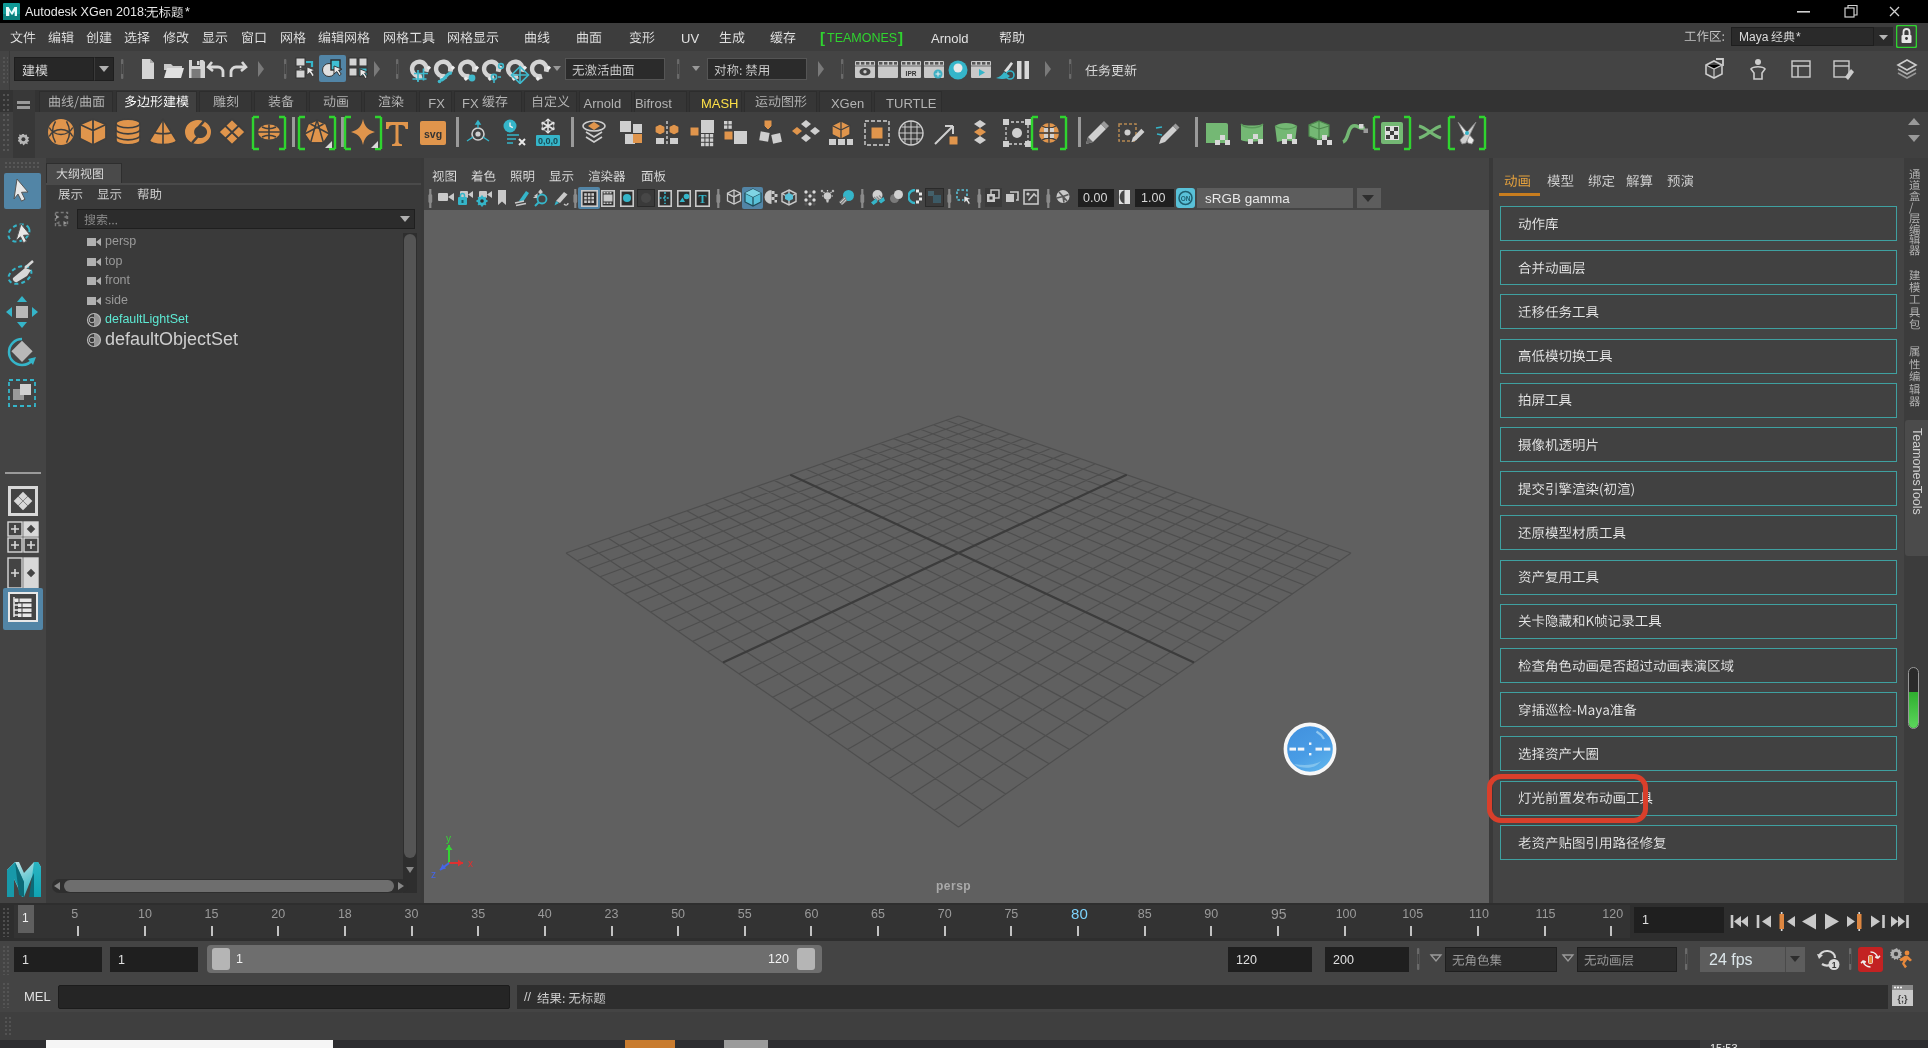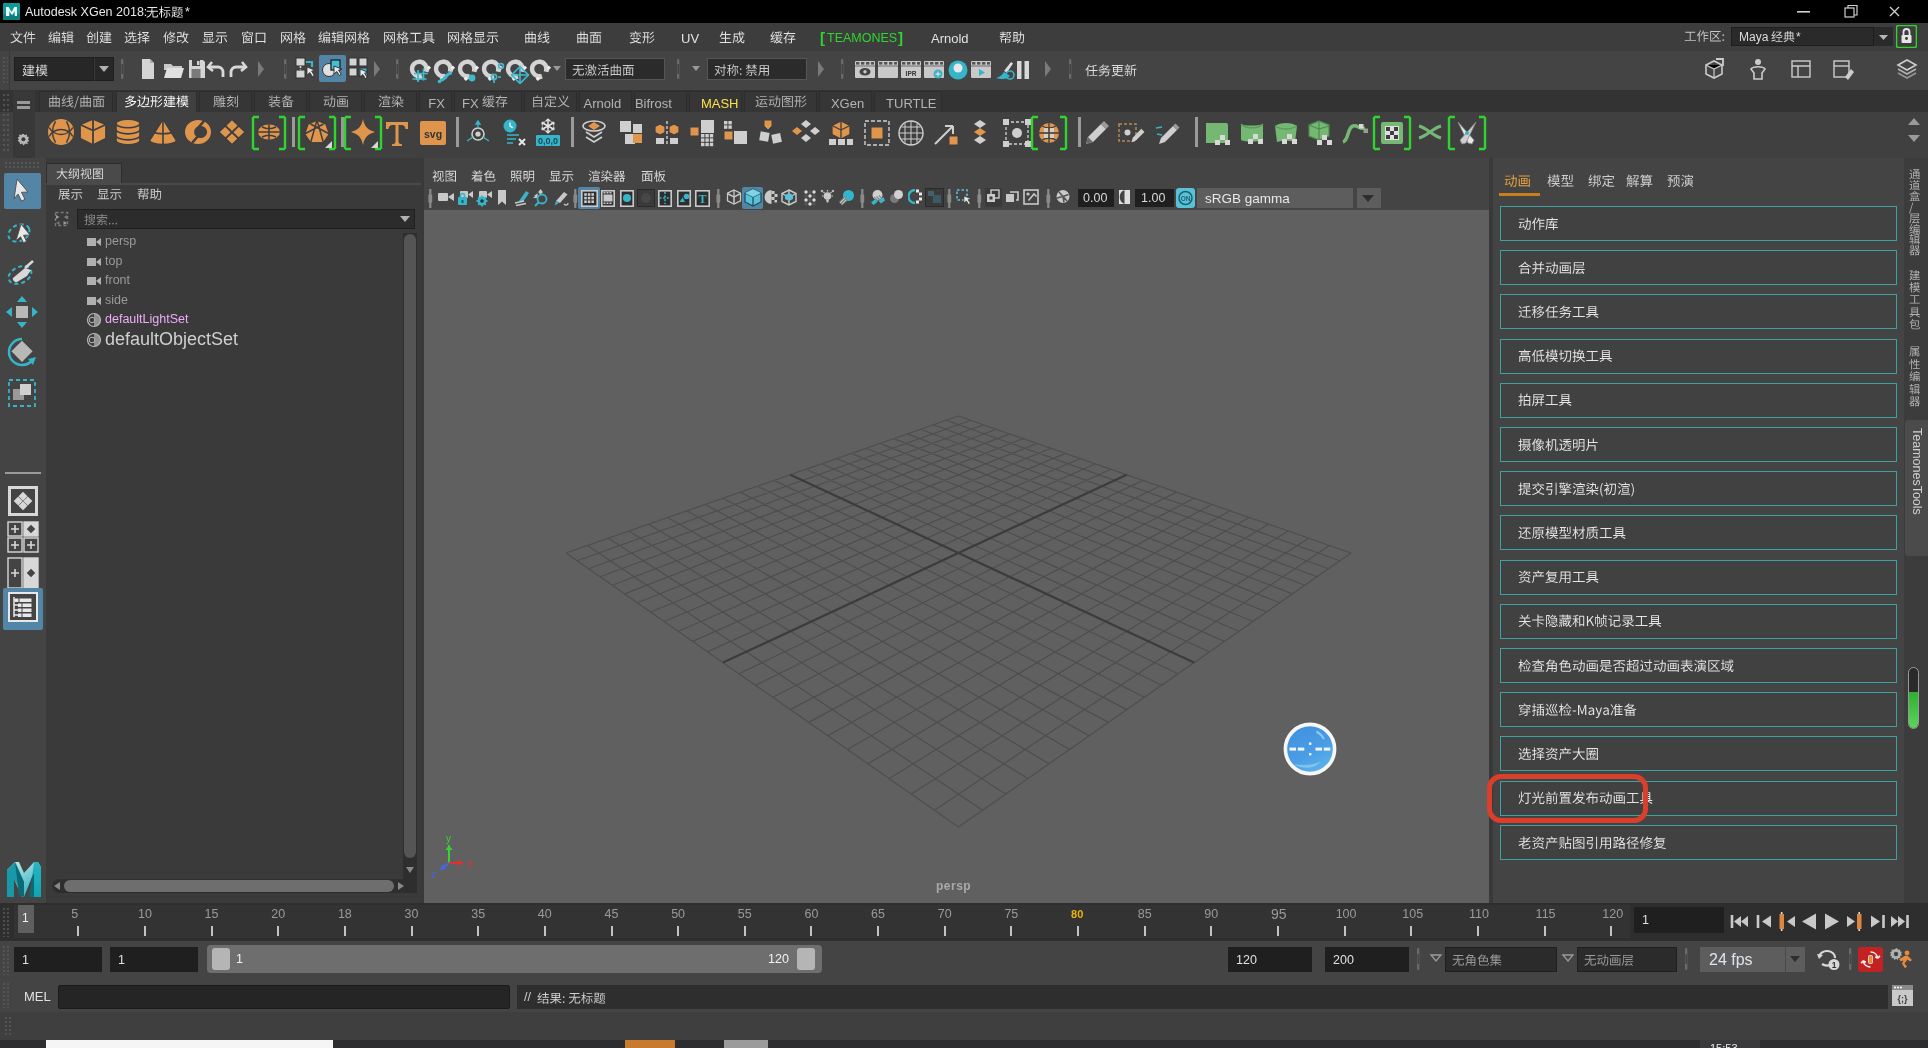--- a/index.html
+++ b/index.html
@@ -952,21 +952,21 @@
       <rect x="1" y="4" width="9" height="8"></rect>
       <path d="M10 8l5-4v8z"></path>
     </g>
   </svg>
 <div class="ab" style="left:105px;top:291.8px;font-size:12.5px;color:#9a9a9a;font-weight:normal;letter-spacing:0;white-space:nowrap;line-height:16.5px">side</div>
 <svg class="ab" style="left:86px;top:312.4px;" width="16" height="16" viewBox="0 0 16 16">
     <circle cx="8" cy="8" r="6.5" fill="none" stroke="#b8b8b8" stroke-width="1.2"></circle>
     <path d="M8 1.5a6.5 6.5 0 010 13z" fill="#b8b8b8" opacity="0.7"></path>
     <circle cx="6" cy="8" r="2.8" fill="#3a3a3a" stroke="#b8b8b8"></circle>
   </svg>
-<div class="ab" style="left:105px;top:311.4px;font-size:12.5px;color:#f0abfc;font-weight:normal;letter-spacing:0;white-space:nowrap;line-height:16.5px">defaultLightSet</div>
+<div class="ab" style="left:105px;top:311.4px;font-size:12.5px;color:#5eead4;font-weight:normal;letter-spacing:0;white-space:nowrap;line-height:16.5px">defaultLightSet</div>
 <svg class="ab" style="left:86px;top:332.0px;" width="16" height="16" viewBox="0 0 16 16">
     <circle cx="8" cy="8" r="6.5" fill="none" stroke="#b8b8b8" stroke-width="1.2"></circle>
     <path d="M8 1.5a6.5 6.5 0 010 13z" fill="#b8b8b8" opacity="0.7"></path>
     <circle cx="6" cy="8" r="2.8" fill="#3a3a3a" stroke="#b8b8b8"></circle>
   </svg>
 <div class="ab" style="left:105px;top:331.0px;font-size:18px;color:#cfcfcf;font-weight:normal;letter-spacing:0;white-space:nowrap;line-height:16.5px">defaultObjectSet</div>
 <div class="ab " style="left:403px;top:233px;width:14px;height:660px;background:#2e2e2e;"></div>
 <div class="ab " style="left:404px;top:234px;width:12px;height:624px;background:#555;border-radius:6px"></div>
 <svg class="ab" style="left:404px;top:864px;" width="12" height="12" viewBox="0 0 12 12">
     <path d="M2 3l4 6 4-6z" fill="#888"></path>
@@ -1456,35 +1456,35 @@
 <div class="ab" style="left:271.27px;top:906px;font-size:12.5px;color:#9a9a9a;font-weight:normal;letter-spacing:0;white-space:nowrap;line-height:16.5px">20</div>
 <div class="ab " style="left:277.27px;top:926px;width:2px;height:10px;background:#c2c2c2;"></div>
 <div class="ab" style="left:337.92px;top:906px;font-size:12.5px;color:#9a9a9a;font-weight:normal;letter-spacing:0;white-space:nowrap;line-height:16.5px">18</div>
 <div class="ab " style="left:343.92px;top:926px;width:2px;height:10px;background:#c2c2c2;"></div>
 <div class="ab" style="left:404.57px;top:906px;font-size:12.5px;color:#9a9a9a;font-weight:normal;letter-spacing:0;white-space:nowrap;line-height:16.5px">30</div>
 <div class="ab " style="left:410.57px;top:926px;width:2px;height:10px;background:#c2c2c2;"></div>
 <div class="ab" style="left:471.22px;top:906px;font-size:12.5px;color:#9a9a9a;font-weight:normal;letter-spacing:0;white-space:nowrap;line-height:16.5px">35</div>
 <div class="ab " style="left:477.22px;top:926px;width:2px;height:10px;background:#c2c2c2;"></div>
 <div class="ab" style="left:537.87px;top:906px;font-size:12.5px;color:#9a9a9a;font-weight:normal;letter-spacing:0;white-space:nowrap;line-height:16.5px">40</div>
 <div class="ab " style="left:543.87px;top:926px;width:2px;height:10px;background:#c2c2c2;"></div>
-<div class="ab" style="left:604.52px;top:906px;font-size:12.5px;color:#9a9a9a;font-weight:normal;letter-spacing:0;white-space:nowrap;line-height:16.5px">45</div>
+<div class="ab" style="left:604.52px;top:906px;font-size:12.5px;color:#9a9a9a;font-weight:normal;letter-spacing:0;white-space:nowrap;line-height:16.5px">23</div>
 <div class="ab " style="left:610.52px;top:926px;width:2px;height:10px;background:#c2c2c2;"></div>
 <div class="ab" style="left:671.17px;top:906px;font-size:12.5px;color:#9a9a9a;font-weight:normal;letter-spacing:0;white-space:nowrap;line-height:16.5px">50</div>
 <div class="ab " style="left:677.17px;top:926px;width:2px;height:10px;background:#c2c2c2;"></div>
 <div class="ab" style="left:737.82px;top:906px;font-size:12.5px;color:#9a9a9a;font-weight:normal;letter-spacing:0;white-space:nowrap;line-height:16.5px">55</div>
 <div class="ab " style="left:743.82px;top:926px;width:2px;height:10px;background:#c2c2c2;"></div>
 <div class="ab" style="left:804.47px;top:906px;font-size:12.5px;color:#9a9a9a;font-weight:normal;letter-spacing:0;white-space:nowrap;line-height:16.5px">60</div>
 <div class="ab " style="left:810.47px;top:926px;width:2px;height:10px;background:#c2c2c2;"></div>
 <div class="ab" style="left:871.12px;top:906px;font-size:12.5px;color:#9a9a9a;font-weight:normal;letter-spacing:0;white-space:nowrap;line-height:16.5px">65</div>
 <div class="ab " style="left:877.12px;top:926px;width:2px;height:10px;background:#c2c2c2;"></div>
 <div class="ab" style="left:937.77px;top:906px;font-size:12.5px;color:#9a9a9a;font-weight:normal;letter-spacing:0;white-space:nowrap;line-height:16.5px">70</div>
 <div class="ab " style="left:943.77px;top:926px;width:2px;height:10px;background:#c2c2c2;"></div>
 <div class="ab" style="left:1004.42px;top:906px;font-size:12.5px;color:#9a9a9a;font-weight:normal;letter-spacing:0;white-space:nowrap;line-height:16.5px">75</div>
 <div class="ab " style="left:1010.42px;top:926px;width:2px;height:10px;background:#c2c2c2;"></div>
-<div class="ab" style="left:1071.07px;top:906px;font-size:11px;color:#eab308;font-weight:bold;letter-spacing:0;white-space:nowrap;line-height:16.5px">80</div>
+<div class="ab" style="left:1071.07px;top:906px;font-size:15px;color:#7dd3fc;font-weight:normal;letter-spacing:0;white-space:nowrap;line-height:16.5px">80</div>
 <div class="ab " style="left:1077.07px;top:926px;width:2px;height:10px;background:#c2c2c2;"></div>
 <div class="ab" style="left:1137.72px;top:906px;font-size:12.5px;color:#9a9a9a;font-weight:normal;letter-spacing:0;white-space:nowrap;line-height:16.5px">85</div>
 <div class="ab " style="left:1143.72px;top:926px;width:2px;height:10px;background:#c2c2c2;"></div>
 <div class="ab" style="left:1204.3700000000001px;top:906px;font-size:12.5px;color:#9a9a9a;font-weight:normal;letter-spacing:0;white-space:nowrap;line-height:16.5px">90</div>
 <div class="ab " style="left:1210.3700000000001px;top:926px;width:2px;height:10px;background:#c2c2c2;"></div>
 <div class="ab" style="left:1271.02px;top:906px;font-size:14px;color:#9a9a9a;font-weight:normal;letter-spacing:0;white-space:nowrap;line-height:16.5px">95</div>
 <div class="ab " style="left:1277.02px;top:926px;width:2px;height:10px;background:#c2c2c2;"></div>
 <div class="ab" style="left:1335.67px;top:906px;font-size:12.5px;color:#9a9a9a;font-weight:normal;letter-spacing:0;white-space:nowrap;line-height:16.5px">100</div>
 <div class="ab " style="left:1343.67px;top:926px;width:2px;height:10px;background:#c2c2c2;"></div>
 <div class="ab" style="left:1402.32px;top:906px;font-size:12.5px;color:#9a9a9a;font-weight:normal;letter-spacing:0;white-space:nowrap;line-height:16.5px">105</div>

